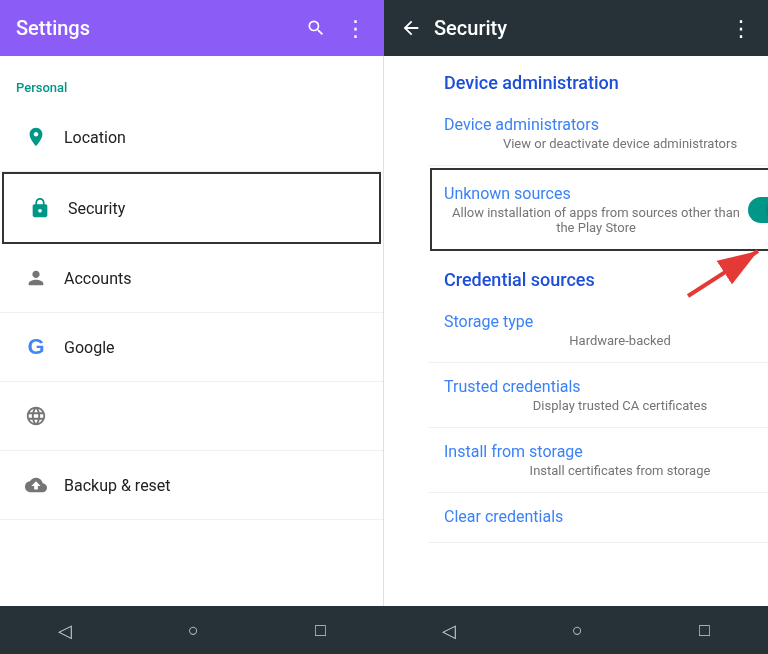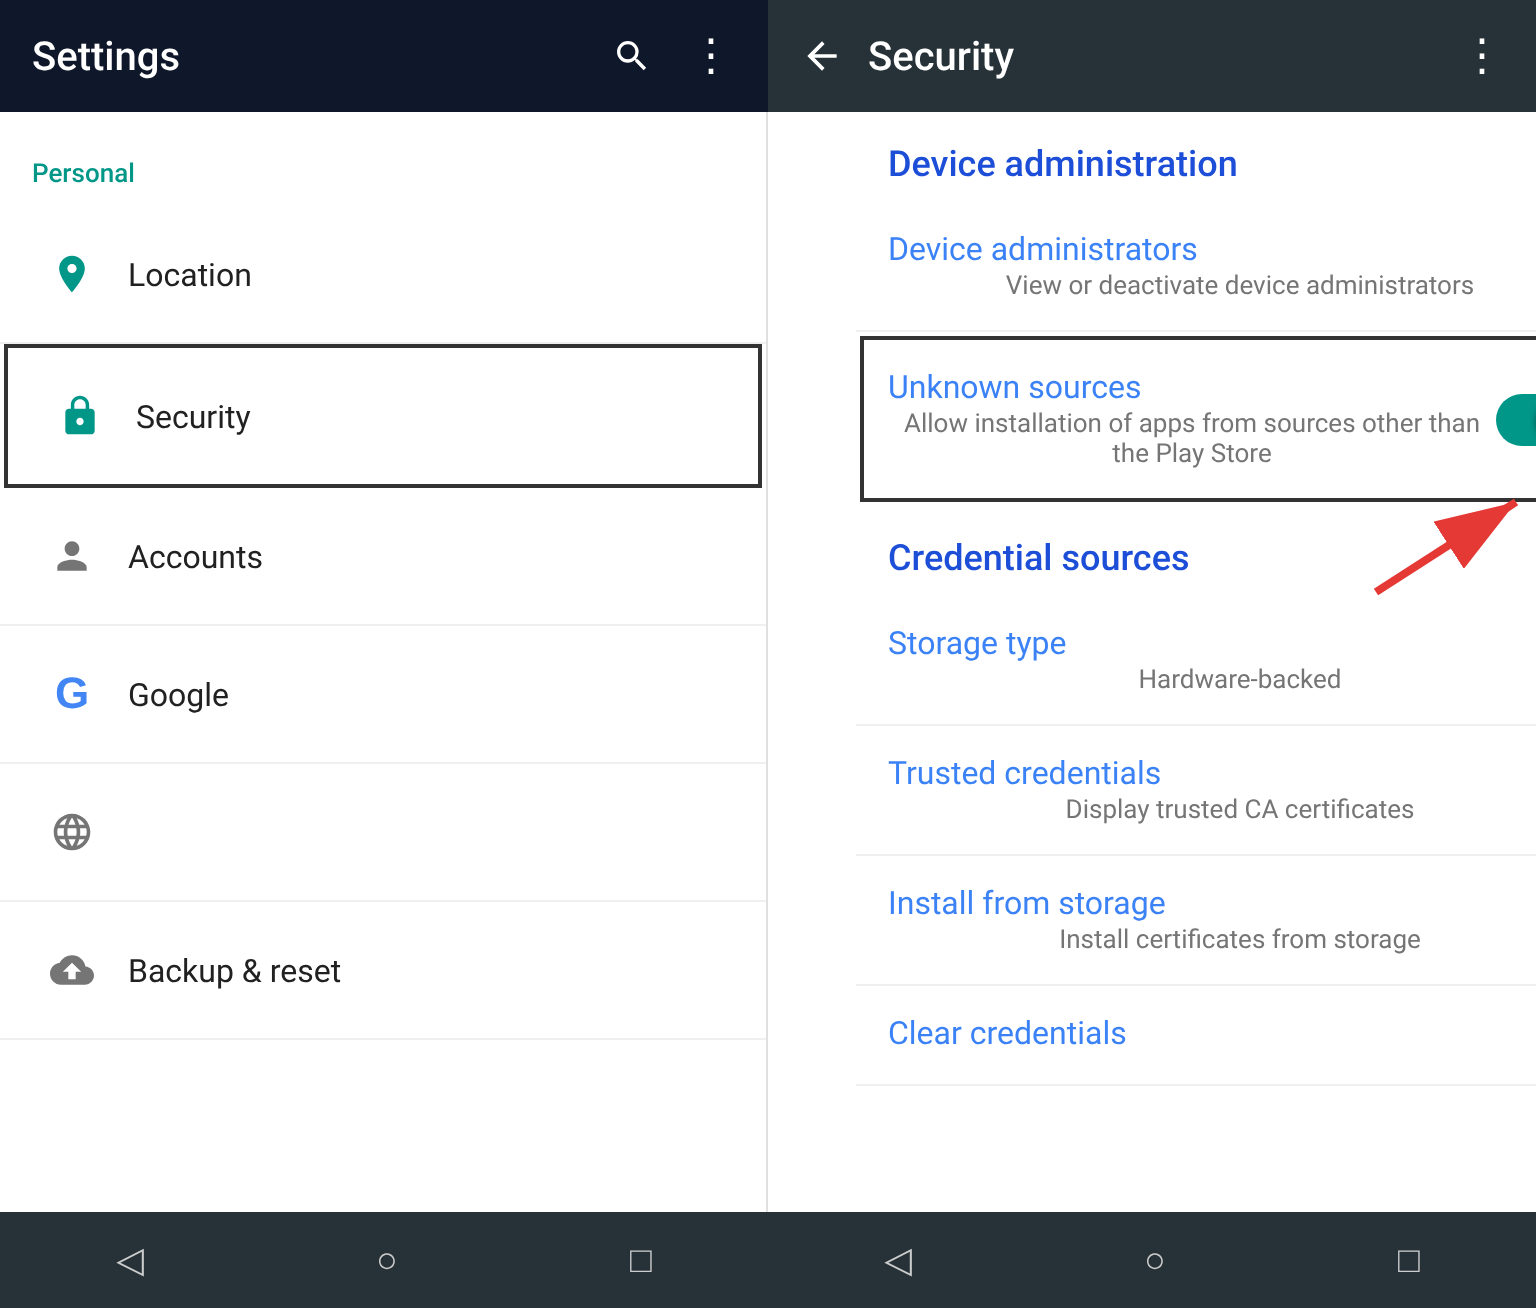--- a/index.html
+++ b/index.html
@@ -4,21 +4,21 @@
   <style>
     * { margin: 0; padding: 0; box-sizing: border-box; }
     body { width: 768px; height: 654px; font-family: 'Roboto', Arial, sans-serif; background: #fff; display: flex; flex-direction: column; overflow: hidden; }
 
     
     .top-bar-container { display: flex; width: 100%; }
 
     
     .left-topbar {
       width: 384px;
-      background: #0f172a;
+      background: #8b5cf6;
       height: 56px;
       display: flex;
       align-items: center;
       padding: 0 16px;
       flex-shrink: 0;
     }
     .left-topbar-title {
       color: #fff;
       font-size: 20px;
       font-weight: 500;

